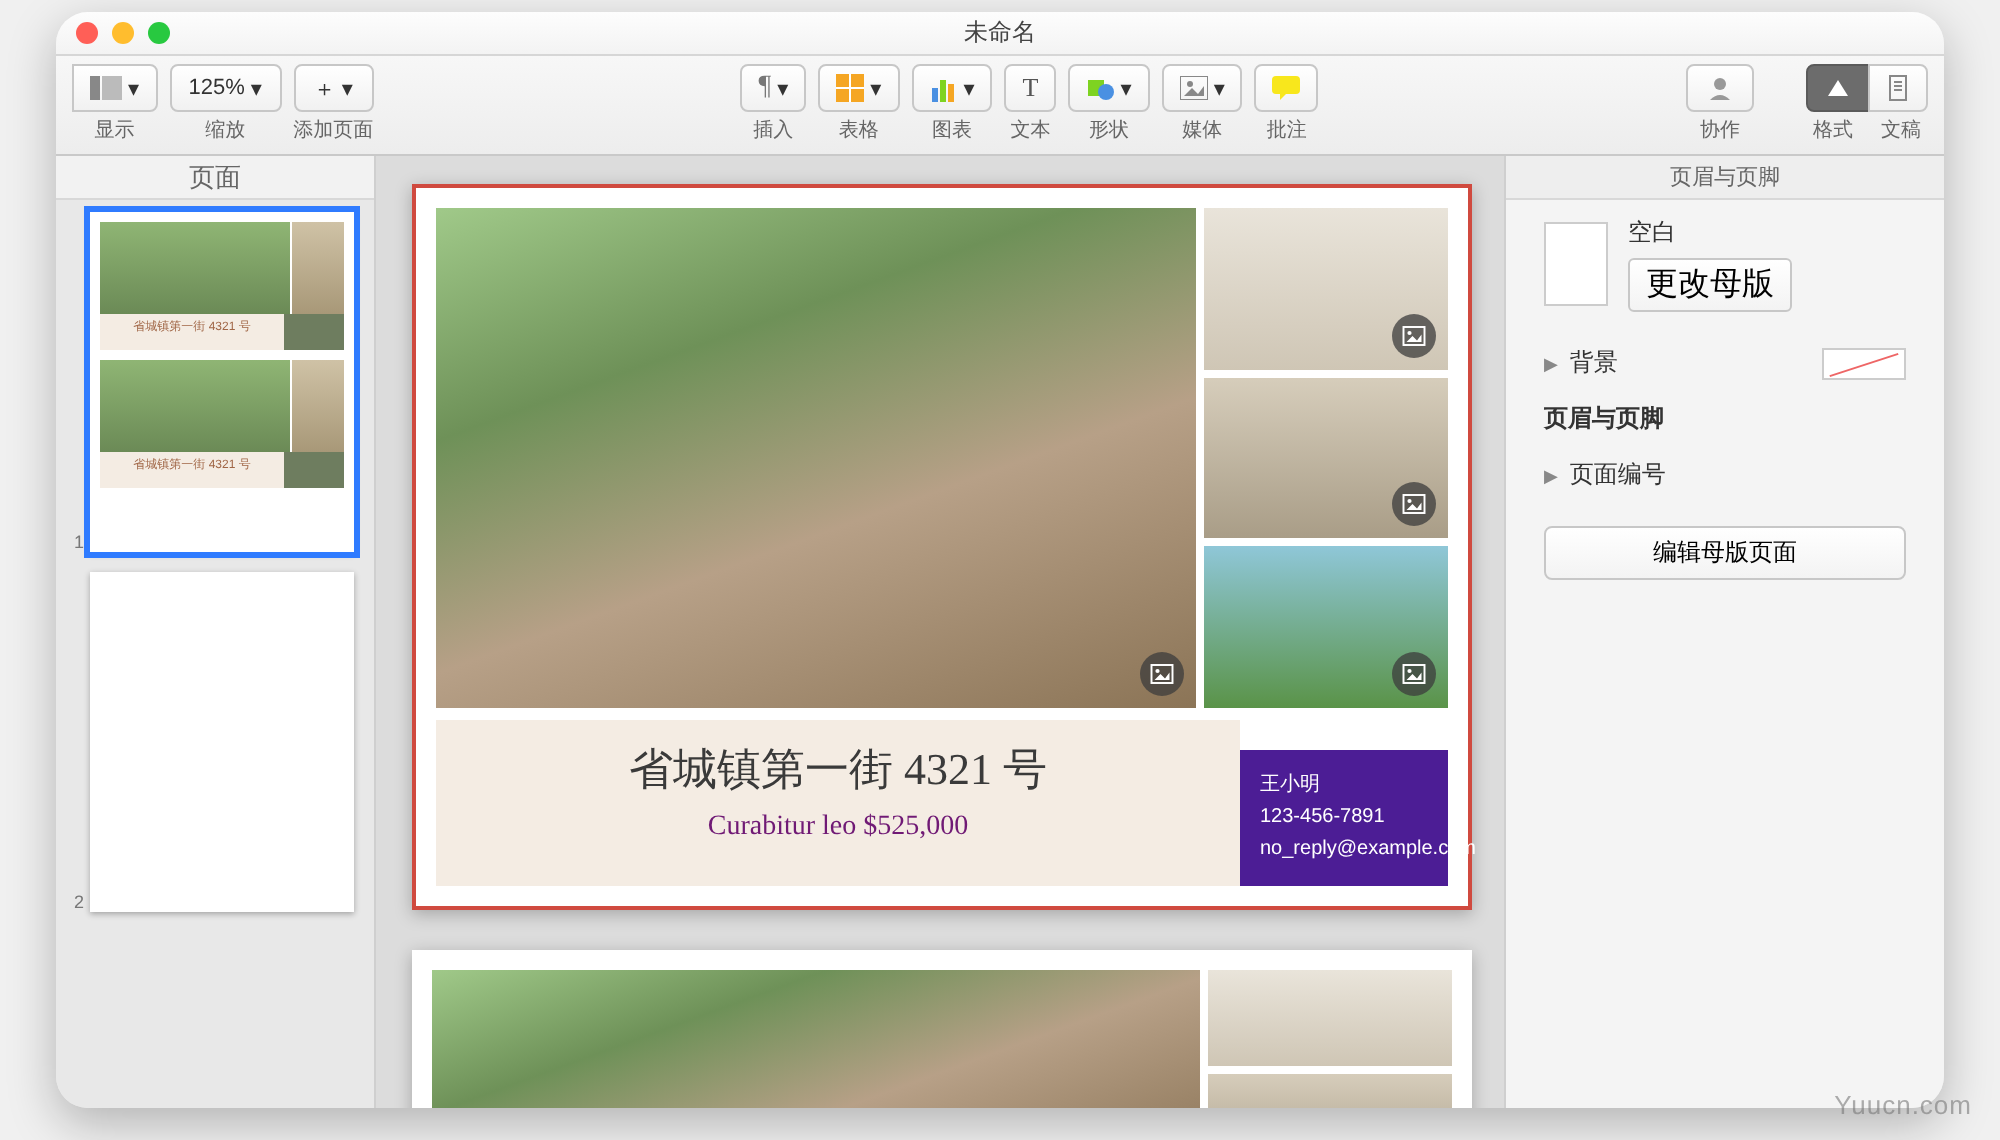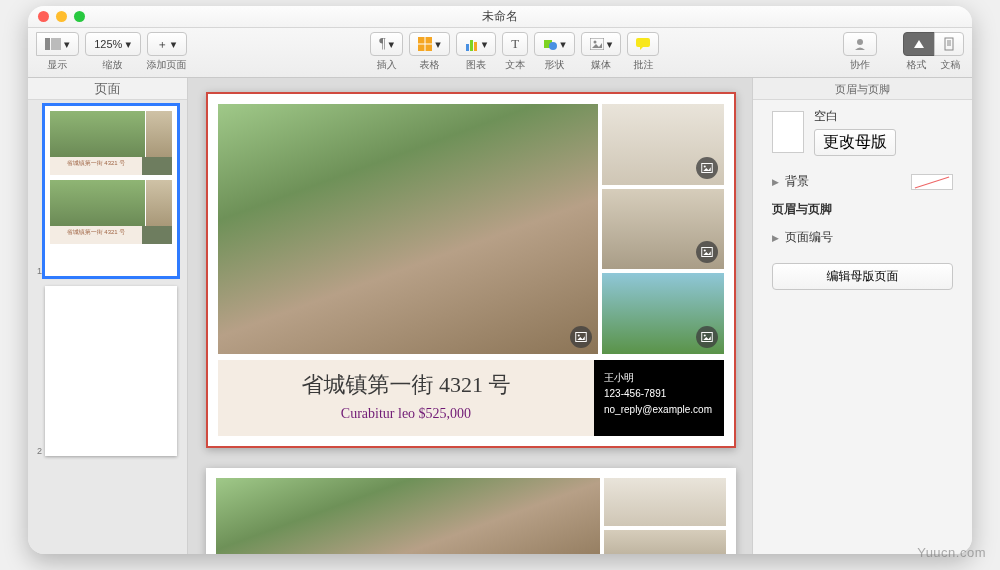--- a/index.html
+++ b/index.html
@@ -47,21 +47,21 @@
 .mini { height: 80.6px; background:#c6bba8; position:relative; }
 .mini:nth-child(1){ background:linear-gradient(#e9e4da,#cfc6b5);} 
 .mini:nth-child(2){ background:linear-gradient(#d6cdbb,#a99d87);} 
 .mini:nth-child(3){ background:linear-gradient(#8fc7d8,#5a9348);} 
 .ph-btn { position:absolute; right:6px; bottom:6px; width:22px; height:22px; border-radius:50%; background:rgba(60,60,60,0.75); display:flex; align-items:center; justify-content:center; }
 .ph-btn svg { width:12px; height:12px; }
 .info { display:flex; margin-top:6px; }
 .info-l { flex:1; background:#f4ece3; text-align:center; padding:10px 4px 14px; }
 .addr { font-family:"Songti SC","SimSun",serif; font-size:22px; color:#3a3a3a; }
 .price { font-family:Georgia,serif; font-size:14px; color:#701a75; margin-top:6px; }
-.info-r { width:130px; background:#000000; color:#fff; font-size:10px; padding:10px 10px; line-height:1.6; }
+.info-r { width:104px; background:#4c1d95; color:#fff; font-size:10px; padding:10px 10px; line-height:1.6;margin-top:15px; }
 
 .inspector { width: 220px; background:#f4f4f4; border-left:1px solid #cfcfcf; font-size:12px; color:#333; }
 .insp-hd { height:22px; background:#eee; border-bottom:1px solid #d8d8d8; text-align:center; font-size:11px; color:#666; line-height:22px; }
 .insp-body { padding:8px 19px; }
 .layout-row { display:flex; align-items:center; gap:10px; margin-bottom:10px; }
 .layout-thumb { width:32px; height:42px; background:#fff; border:1px solid #ccc; }
 .small-btn { font-size:16px; padding:2px 8px; border:1px solid #c7c7c7; border-radius:3px; background:linear-gradient(#fff,#f3f3f3); }
 .disc { display:flex; align-items:center; gap:6px; padding:7px 0; cursor:default; }
 .disc .tri { font-size:9px; color:#888; }
 .swatch { width:42px; height:16px; background:#fff; border:1px solid #ccc; position:relative; margin-left:auto; }

